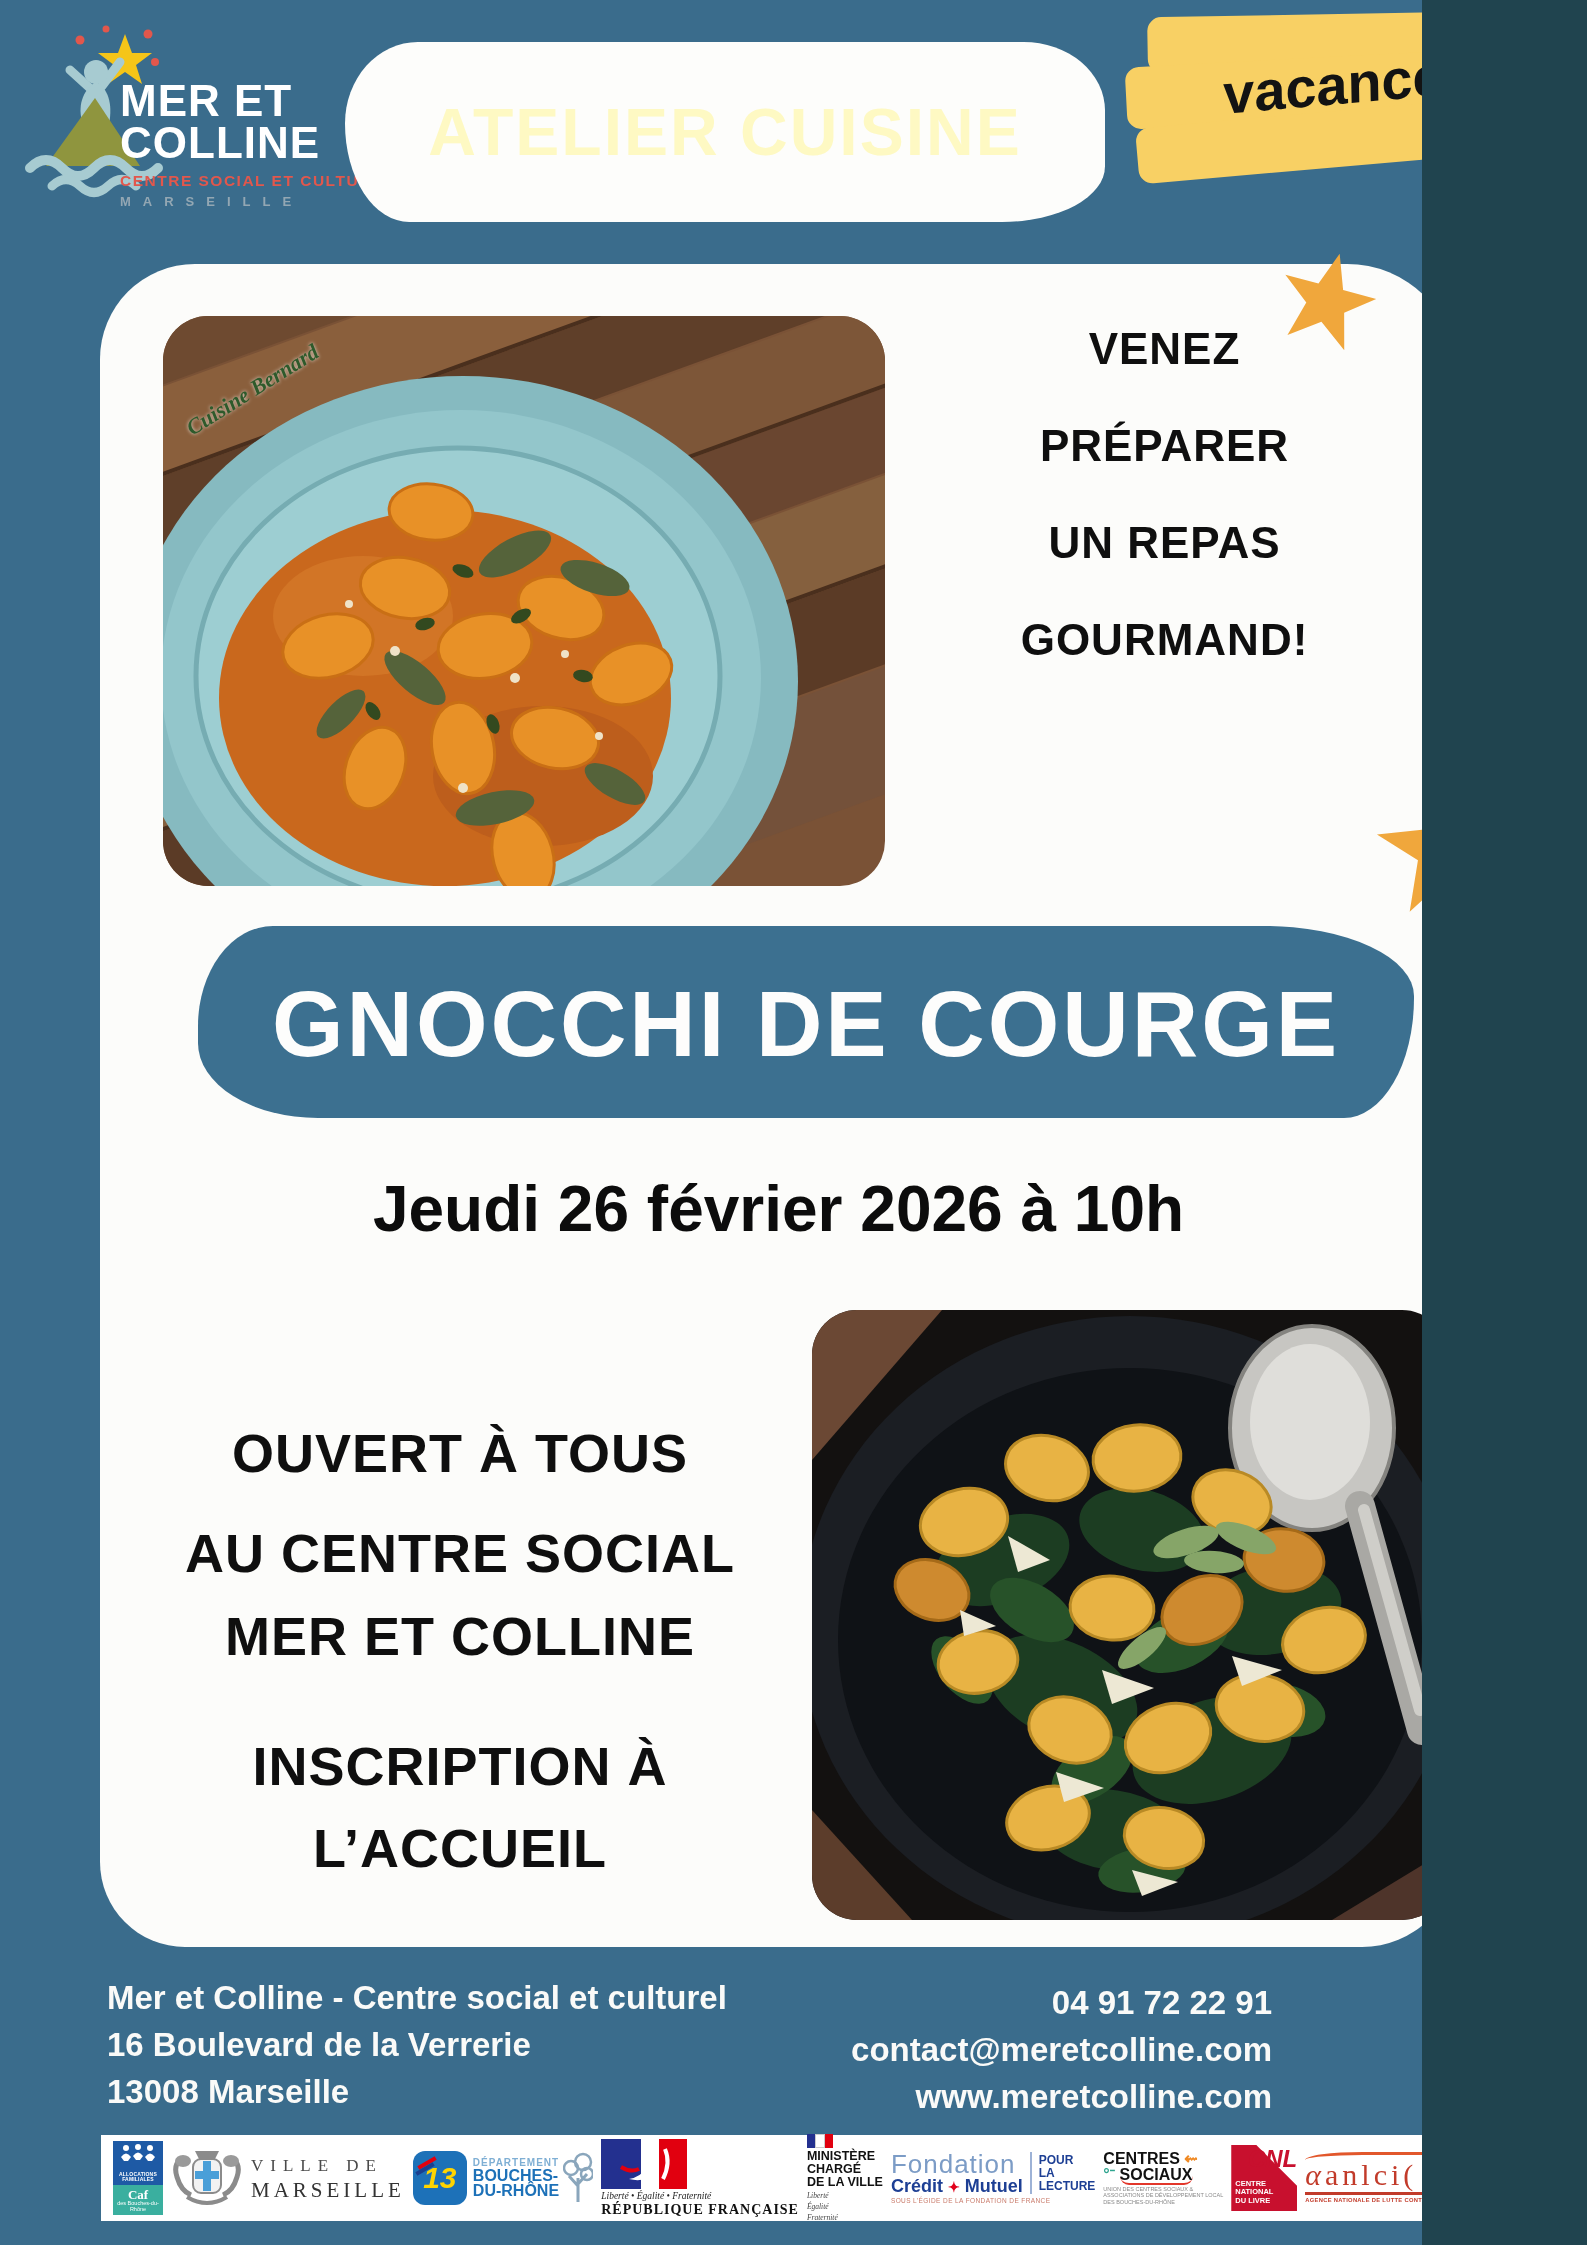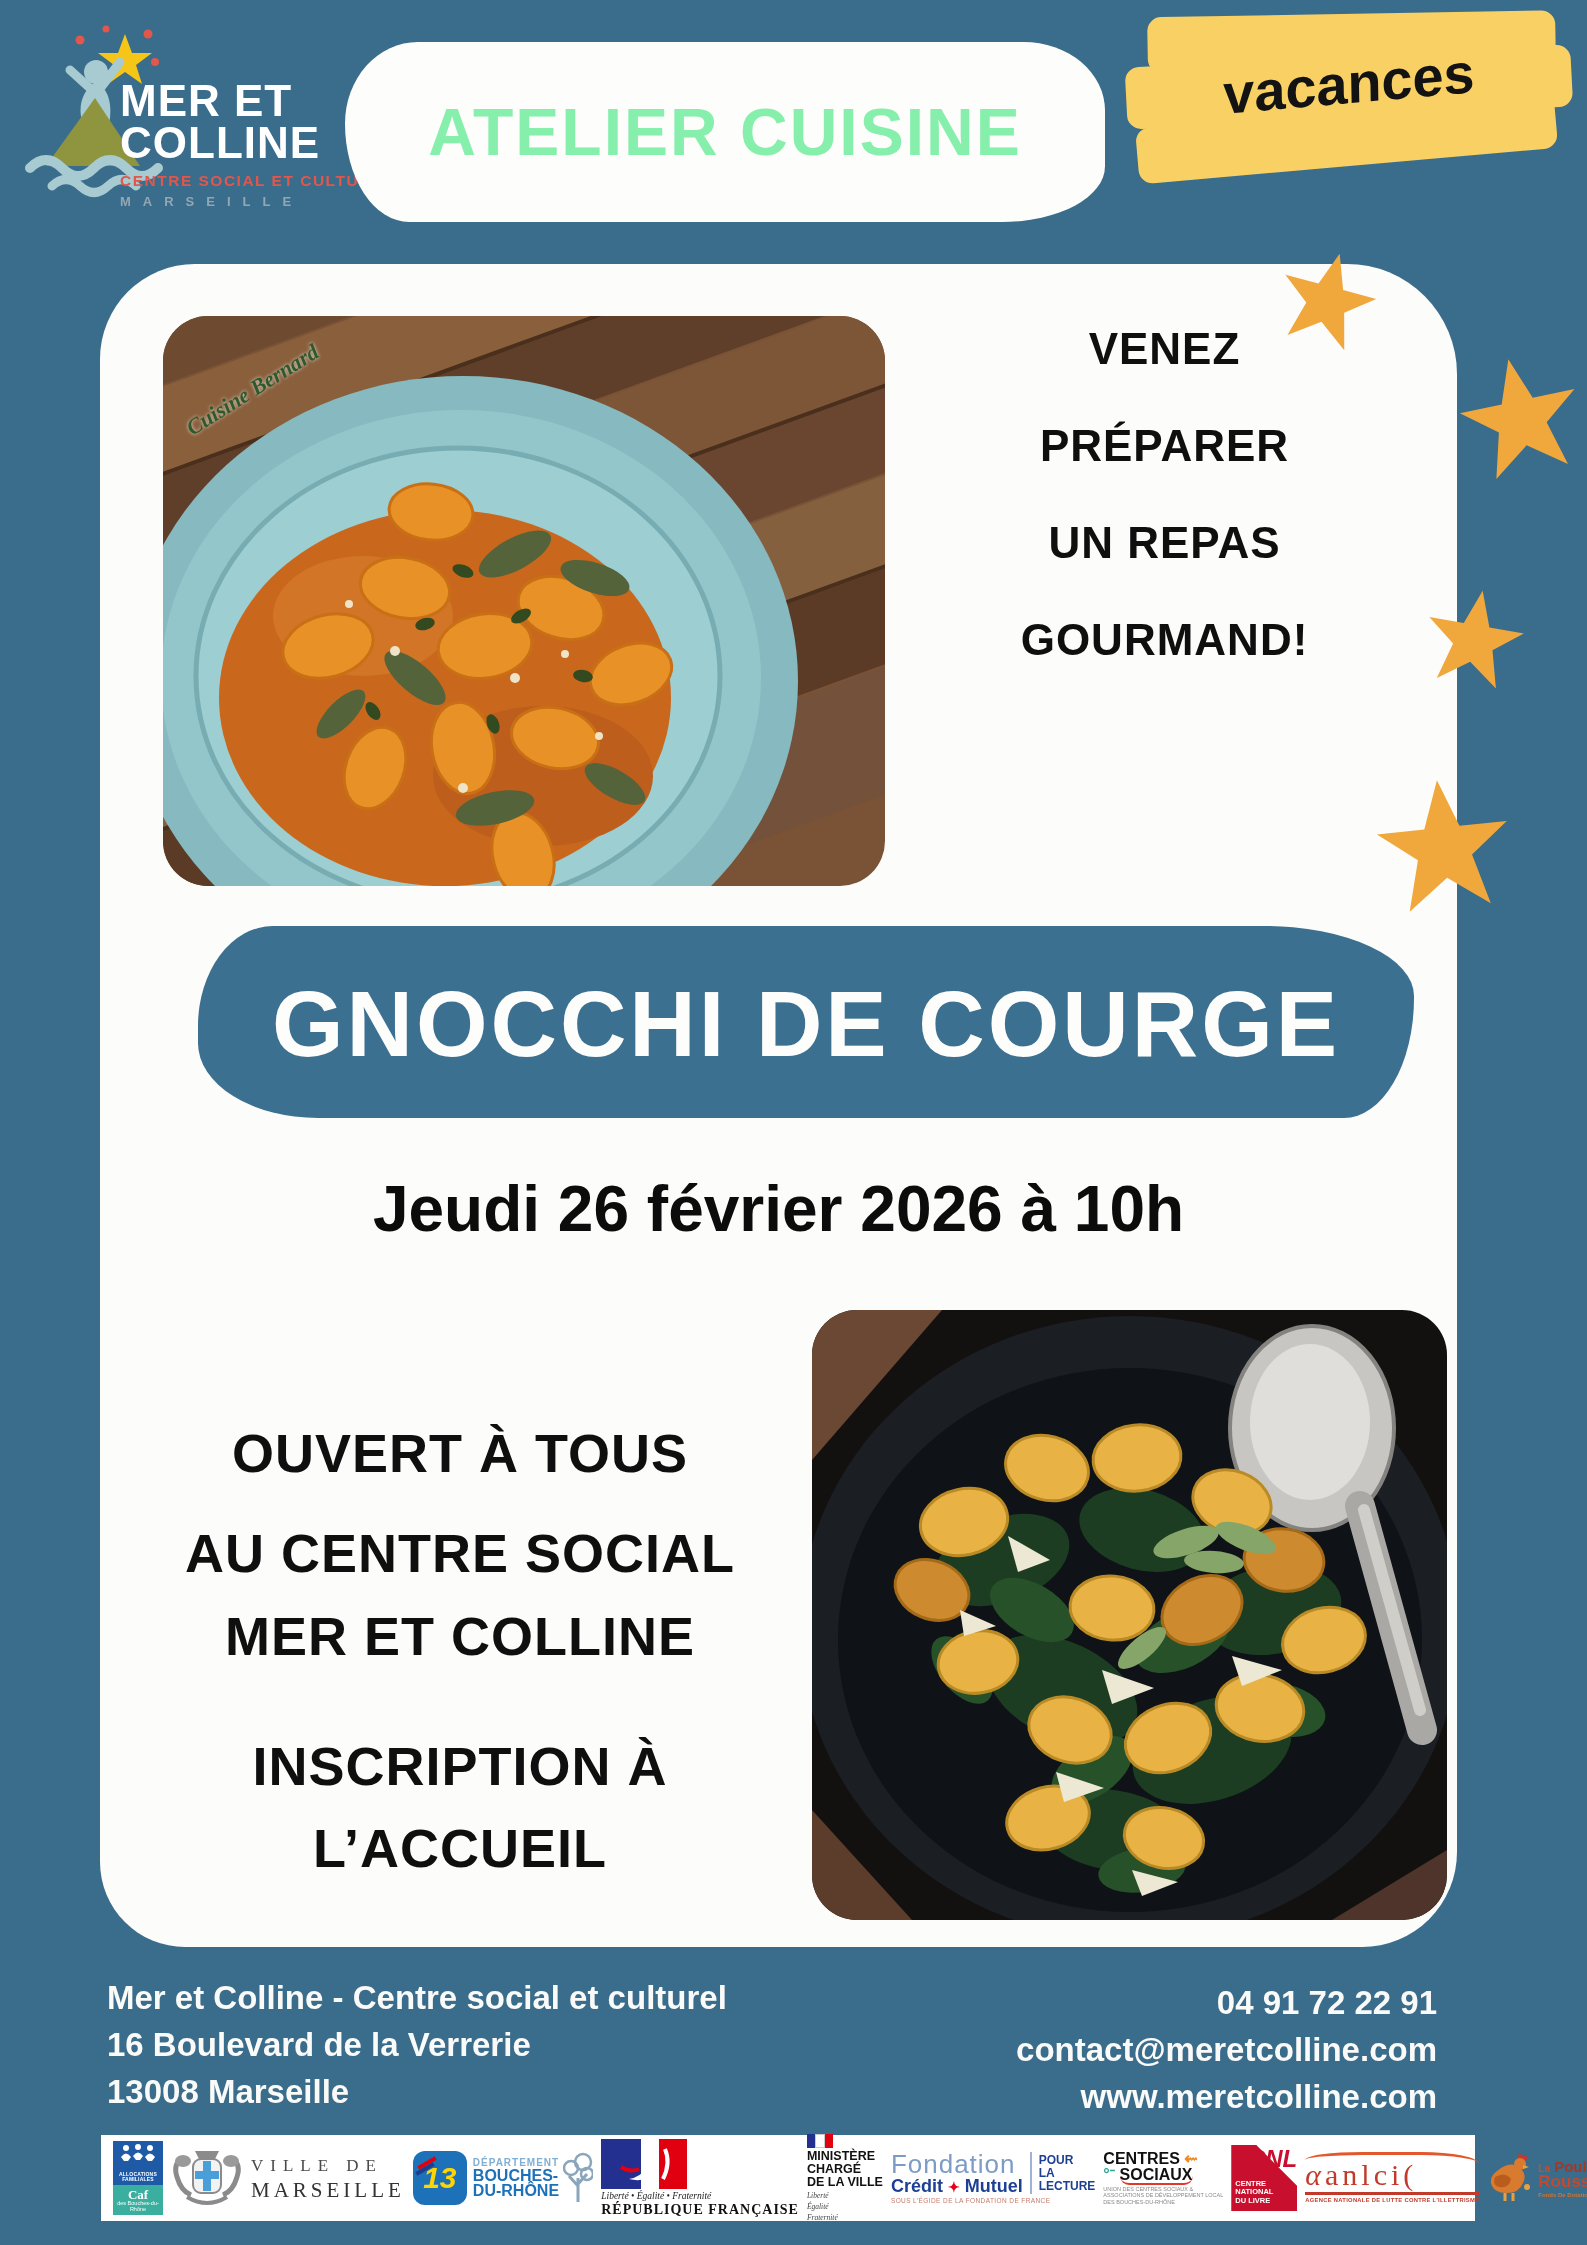--- a/index.html
+++ b/index.html
@@ -1,30 +1,30 @@
 <!DOCTYPE html>
 <html><head>
 <meta charset="utf-8">
 <style>
   html,body{margin:0;padding:0;background:#20444f;}
   *{box-sizing:border-box;}
-  .poster{position:relative;width:1587px;height:2245px;background:#3A6C8C;overflow:hidden;
+  .poster{position:relative;width:1422px;height:2245px;background:#3A6C8C;overflow:hidden;
           font-family:"Liberation Sans", sans-serif;}
   .abs{position:absolute;}
 
   
   .logo-text{line-height:1;}
   .logo-name{color:#fff;font-weight:bold;font-size:44px;letter-spacing:1px;line-height:42px;}
   .logo-sub{color:#E2574C;font-weight:bold;font-size:15.5px;letter-spacing:1.5px;margin-top:9px;}
   .logo-city{color:#93A7B3;font-weight:bold;font-size:13px;letter-spacing:12px;margin-top:6px;}
 
   .title-blob{left:345px;top:42px;width:760px;height:180px;background:#FDFDFB;
               border-radius:85px 95px 120px 75px / 95px 80px 65px 115px;}
   .title-text{left:345px;top:42px;width:760px;height:180px;line-height:180px;text-align:center;
-              font-size:66px;font-weight:bold;color:#86efac;letter-spacing:2px;}
+              font-size:66px;font-weight:bold;color:#fef9c3;letter-spacing:2px;}
 
   .vac-wrap{left:1126px;top:4px;width:446px;height:170px;transform:rotate(-3deg);}
   .vac-stroke{position:absolute;background:#F8D064;border-radius:14px;}
   .vac-text{position:absolute;left:0;top:0;width:100%;height:100%;line-height:160px;text-align:center;
             font-size:56px;font-weight:bold;color:#131313;transform:rotate(-2deg) skewX(-4deg);}
 
   
   .card{left:100px;top:264px;width:1357px;height:1683px;background:#FCFCFA;
         border-radius:95px 110px 95px 85px;}
 

